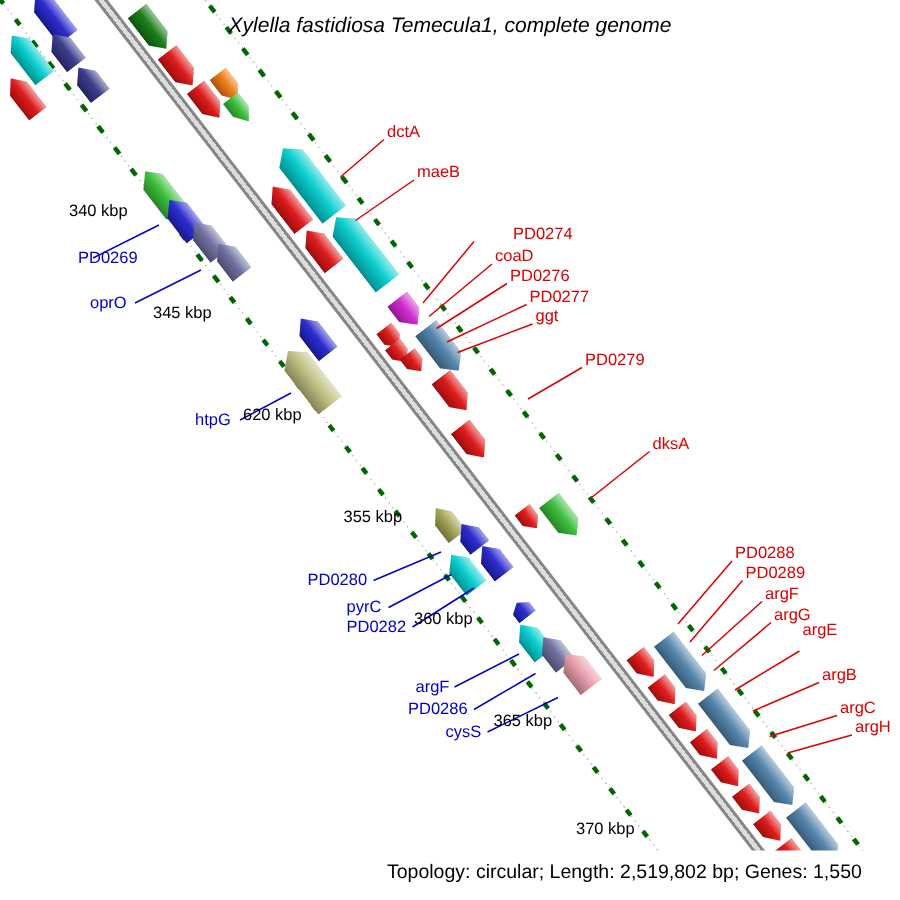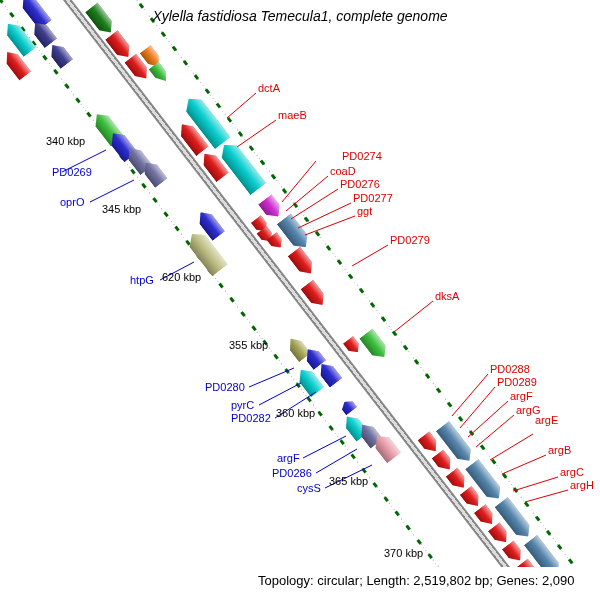--- a/index.html
+++ b/index.html
@@ -153,15 +153,15 @@
       <div class="gene-label" style="left: 130px; top: 274px; color: rgb(0, 0, 204);">htpG</div>
       <div class="gene-label" style="left: 205px; top: 381px; color: rgb(0, 0, 204);">PD0280</div>
       <div class="gene-label" style="left: 231px; top: 399px; color: rgb(0, 0, 204);">pyrC</div>
       <div class="gene-label" style="left: 231px; top: 412px; color: rgb(0, 0, 204);">PD0282</div>
       <div class="gene-label" style="left: 277px; top: 452px; color: rgb(0, 0, 204);">argF</div>
       <div class="gene-label" style="left: 272px; top: 467px; color: rgb(0, 0, 204);">PD0286</div>
       <div class="gene-label" style="left: 297px; top: 482px; color: rgb(0, 0, 204);">cysS</div>
     </div>
 
   <div class="statusbar">
-    <span class="sum">Topology: circular; Length: 2,519,802 bp; Genes: 2,090</span>
+    <span class="sum">Topology: circular; Length: 2,519,802 bp; Genes: 1,550</span>
   </div>
 </div>
 
 </body></html>

